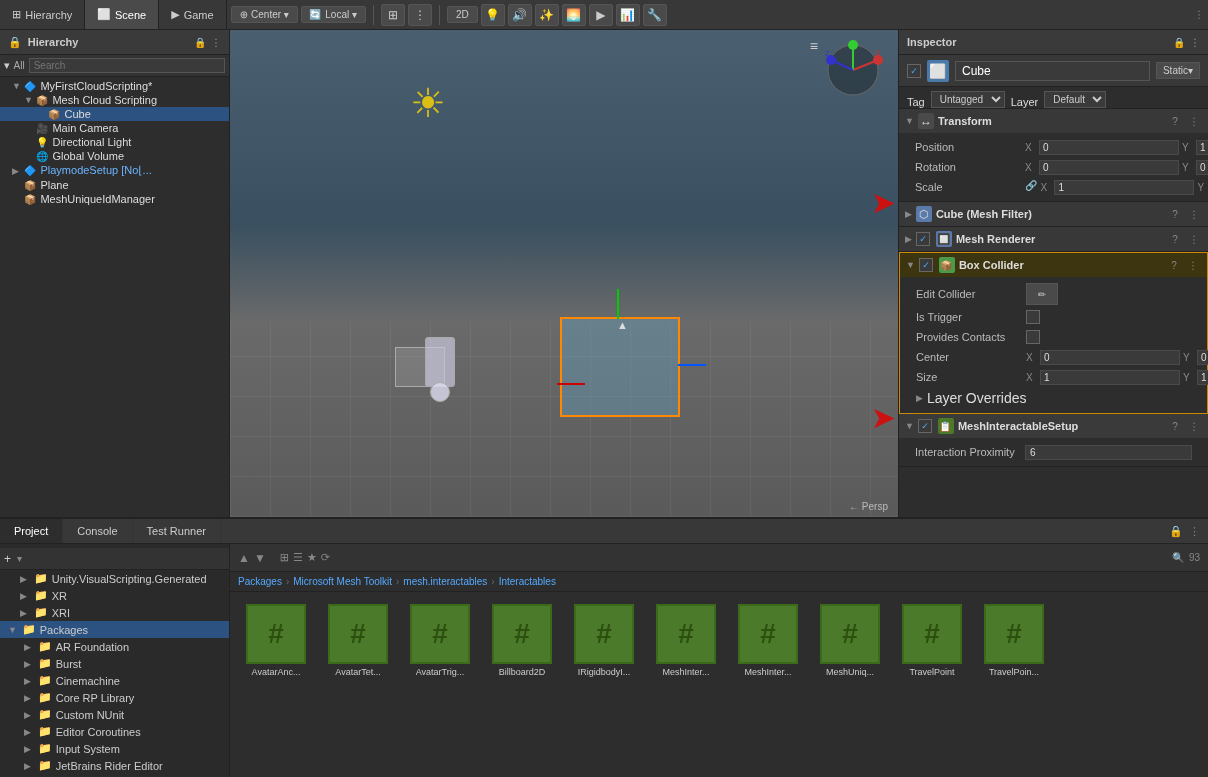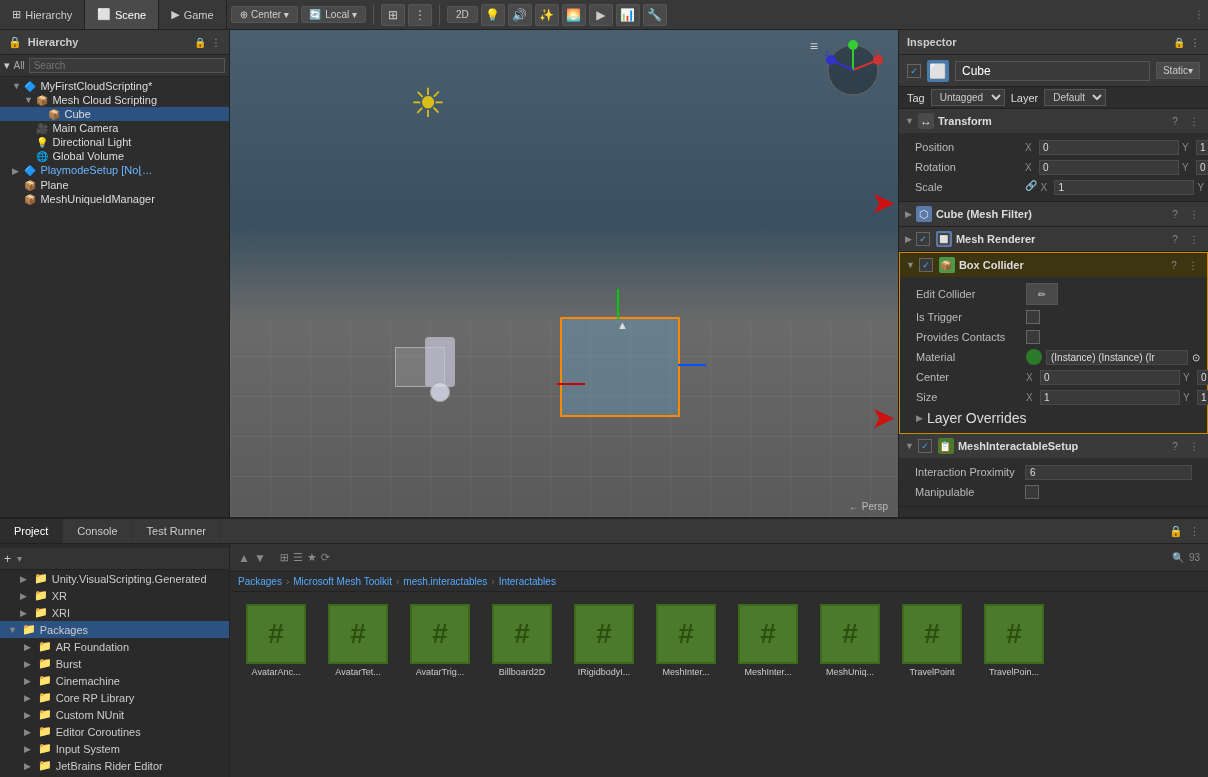--- a/index.html
+++ b/index.html
@@ -50,21 +50,21 @@
     .scene-cube-selected { position: absolute; bottom: 100px; left: 330px; width: 120px; height: 100px; border: 2px solid #ff8800; background: rgba(100,180,220,0.3); }
     .scene-cube-small { position: absolute; bottom: 130px; left: 165px; width: 50px; height: 40px; border: 1px solid #aaa; background: rgba(200,200,200,0.2); }
 
     
     .inspector-panel { width: 310px; background: #2d2d2d; border-left: 1px solid #222; display: flex; flex-direction: column; flex-shrink: 0; overflow-y: auto; }
     .insp-header { height: 25px; background: #3a3a3a; display: flex; align-items: center; padding: 0 8px; border-bottom: 1px solid #222; justify-content: space-between; flex-shrink: 0; }
     .insp-object-bar { height: 32px; background: #383838; display: flex; align-items: center; padding: 0 8px; gap: 6px; border-bottom: 1px solid #222; flex-shrink: 0; }
     .insp-cube-icon { width: 22px; height: 22px; background: #4a7aaa; display: flex; align-items: center; justify-content: center; font-size: 14px; border-radius: 2px; }
     .insp-name-field { flex: 1; background: #3a3a3a; border: 1px solid #555; color: #fff; font-size: 12px; padding: 2px 6px; }
     .static-btn { padding: 2px 6px; background: #4a4a4a; border: 1px solid #555; color: #ccc; font-size: 10px; cursor: pointer; display: flex; align-items: center; }
-    .insp-tag-row { height: 22px; background: #2d2d2d; display: flex; align-items: center; padding: 0 8px; gap: 6px; border-bottom: 1px solid #222; font-size: 11px; flex-shrink: 0; }
+    .insp-tag-row { height: 22px; background: #2d2d2d; display: flex; align-items: flex-end; padding: 0 8px; gap: 6px; border-bottom: 1px solid #222; font-size: 11px; flex-shrink: 0; }
     .insp-dropdown { background: #3a3a3a; border: 1px solid #555; color: #ccc; font-size: 10px; padding: 1px 4px; }
 
     
     .component-section { border-bottom: 1px solid #222; flex-shrink: 0; }
     .comp-header { height: 24px; background: #383838; display: flex; align-items: center; padding: 0 6px; gap: 4px; cursor: pointer; }
     .comp-arrow { font-size: 9px; color: #888; }
     .comp-icon { width: 16px; height: 16px; display: flex; align-items: center; justify-content: center; font-size: 11px; }
     .comp-title { flex: 1; font-size: 11px; color: #ddd; font-weight: 600; }
     .comp-btns { display: flex; gap: 3px; }
     .comp-btn { font-size: 10px; color: #888; cursor: pointer; width: 16px; text-align: center; }
@@ -429,28 +429,20 @@
           </div>
           <div class="prop-row">
             <span class="prop-label">Is Trigger</span>
             <div class="checkbox"></div>
           </div>
           <div class="prop-row">
             <span class="prop-label">Provides Contacts</span>
             <div class="checkbox"></div>
           </div>
           <div class="prop-row">
-            <span class="prop-label">Material</span>
-            <div class="material-row">
-              <div class="mat-icon"></div>
-              <input class="mat-name" type="text" value="(Instance) (Instance) (Ir" style="">
-              <span style="cursor:pointer; font-size:10px;">⊙</span>
-            </div>
-          </div>
-          <div class="prop-row">
             <span class="prop-label">Center</span>
             <div class="prop-value-group">
               <div class="prop-xyz">
                 <span class="xyz-label">X</span>
                 <input class="xyz-val" type="text" value="0" style="">
               </div>
               <div class="prop-xyz">
                 <span class="xyz-label">Y</span>
                 <input class="xyz-val" type="text" value="0" style="">
               </div>
@@ -487,24 +479,20 @@
           <div class="comp-btns">
             <span class="comp-btn">?</span>
             <span class="comp-btn">⋮</span>
           </div>
         </div>
         <div class="comp-body">
           <div class="prop-row">
             <span class="prop-label">Interaction Proximity</span>
             <input class="prop-full" type="text" value="6" style="width: 60px;">
           </div>
-          <div class="prop-row">
-            <span class="prop-label">Manipulable</span>
-            <div class="checkbox"></div>
-          </div>
 
         </div>
       </div>
 
     </div>
   </div>
 
 </div>
 
 <div class="bottom-area">

